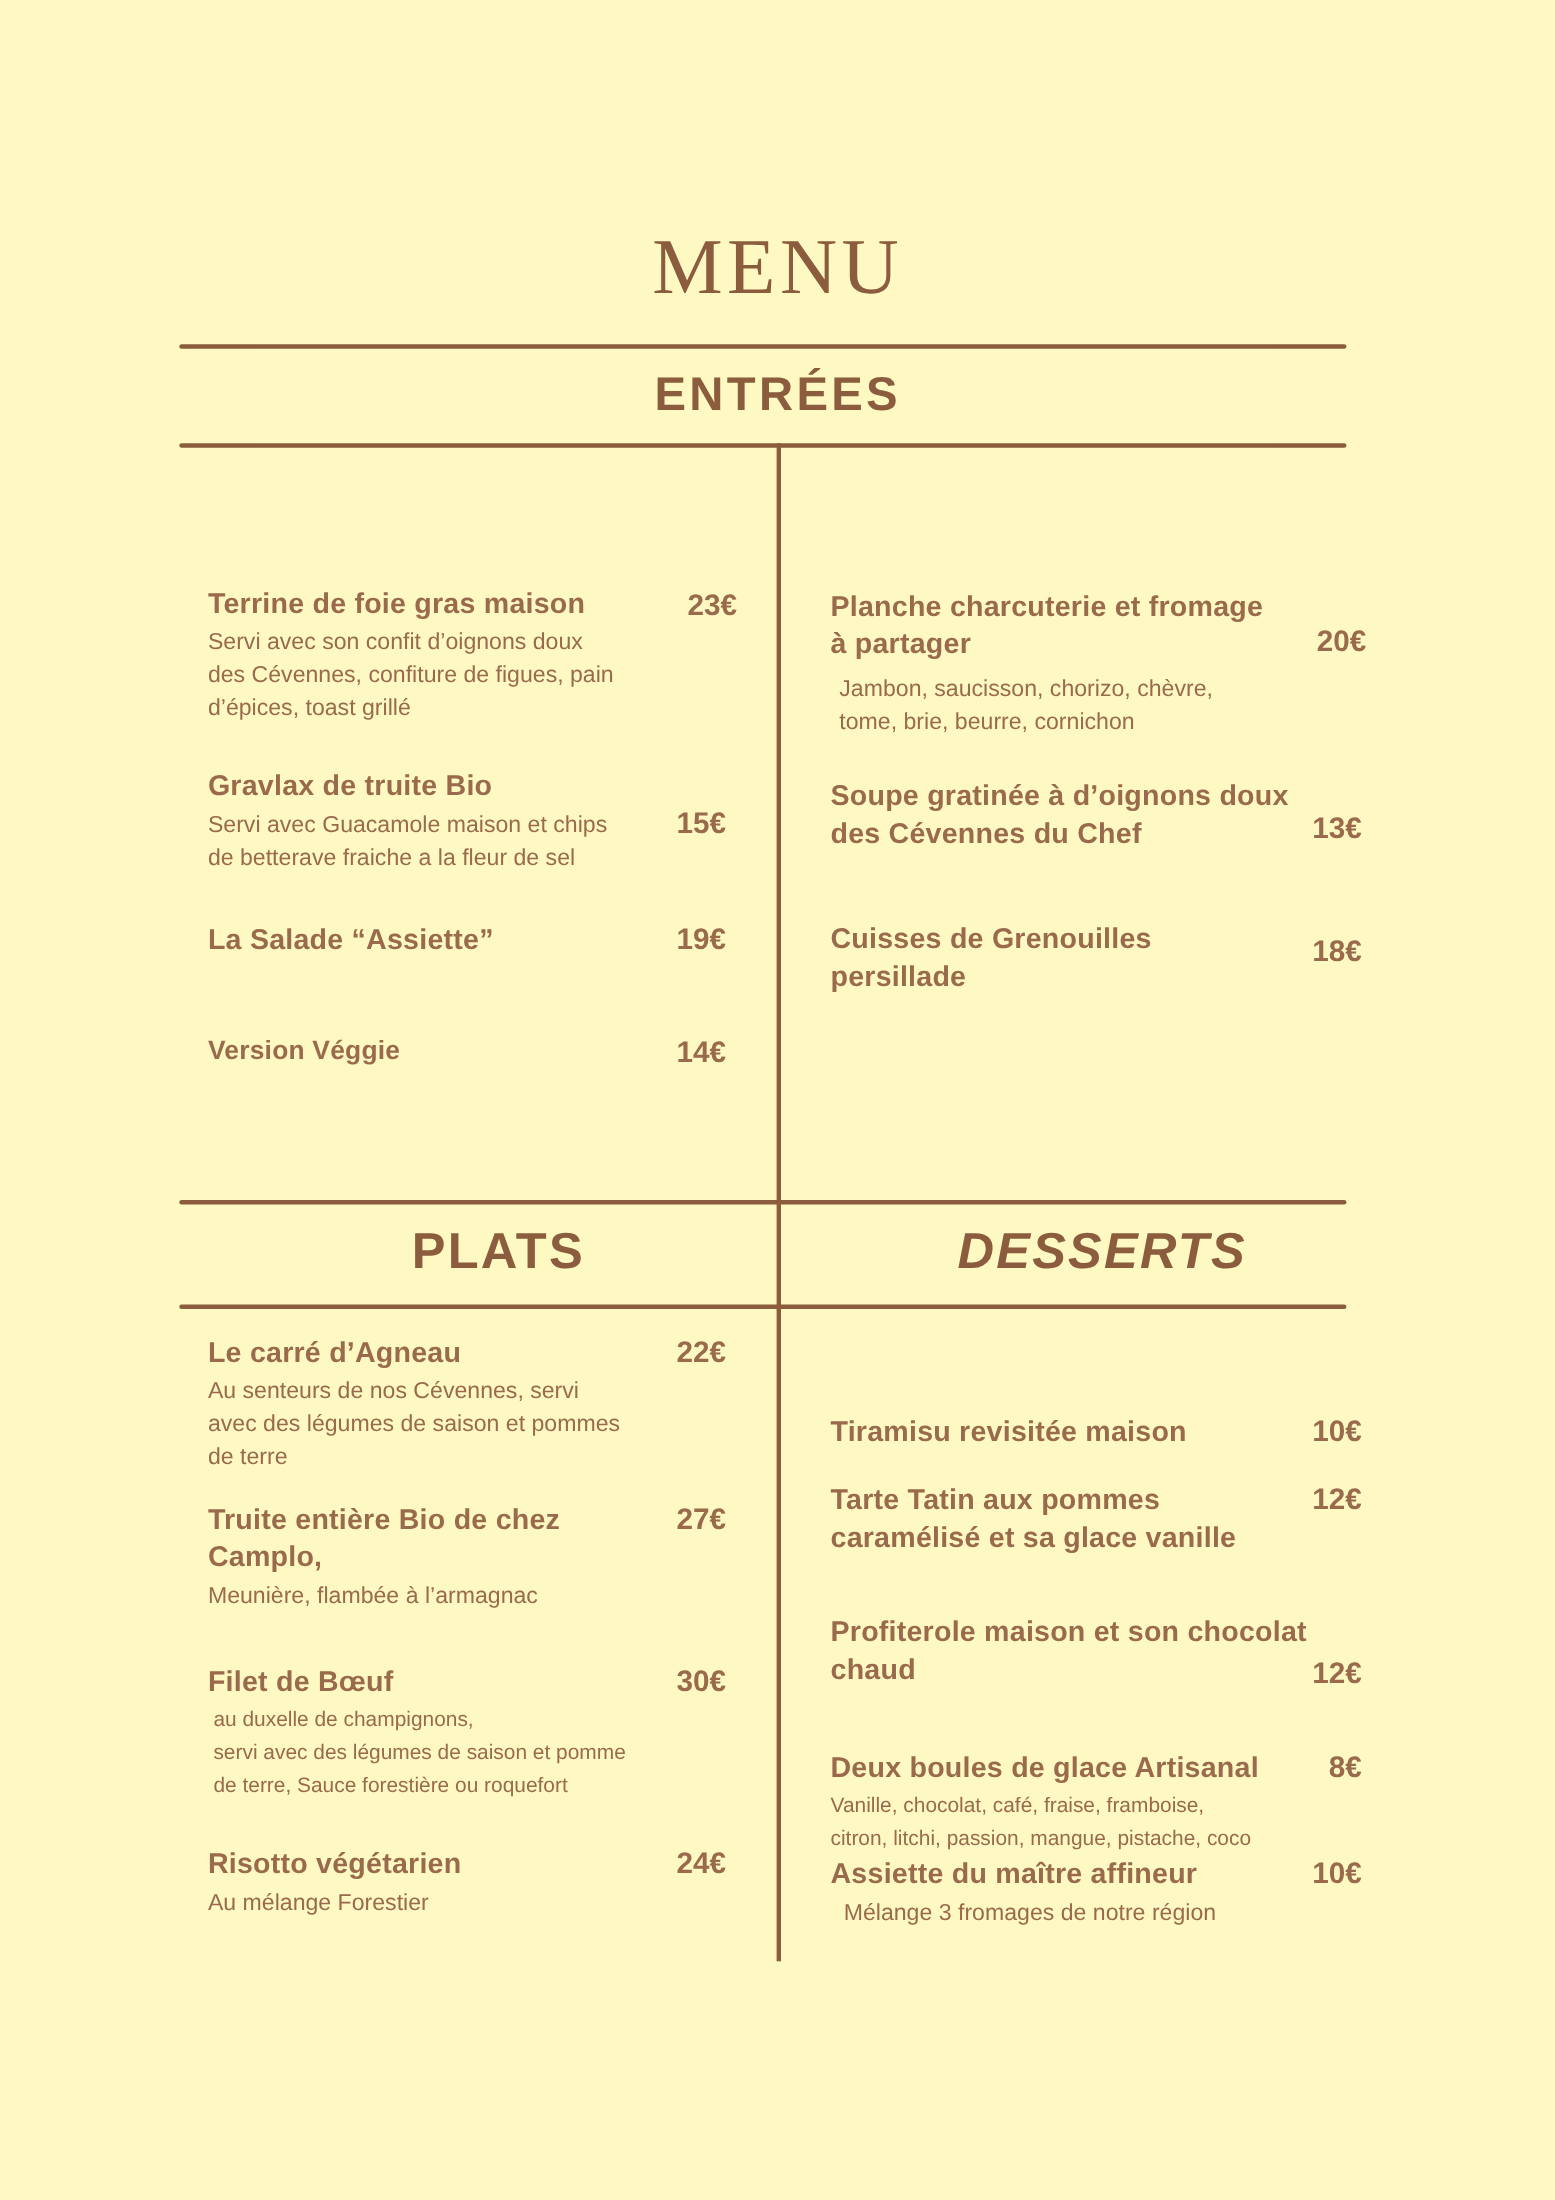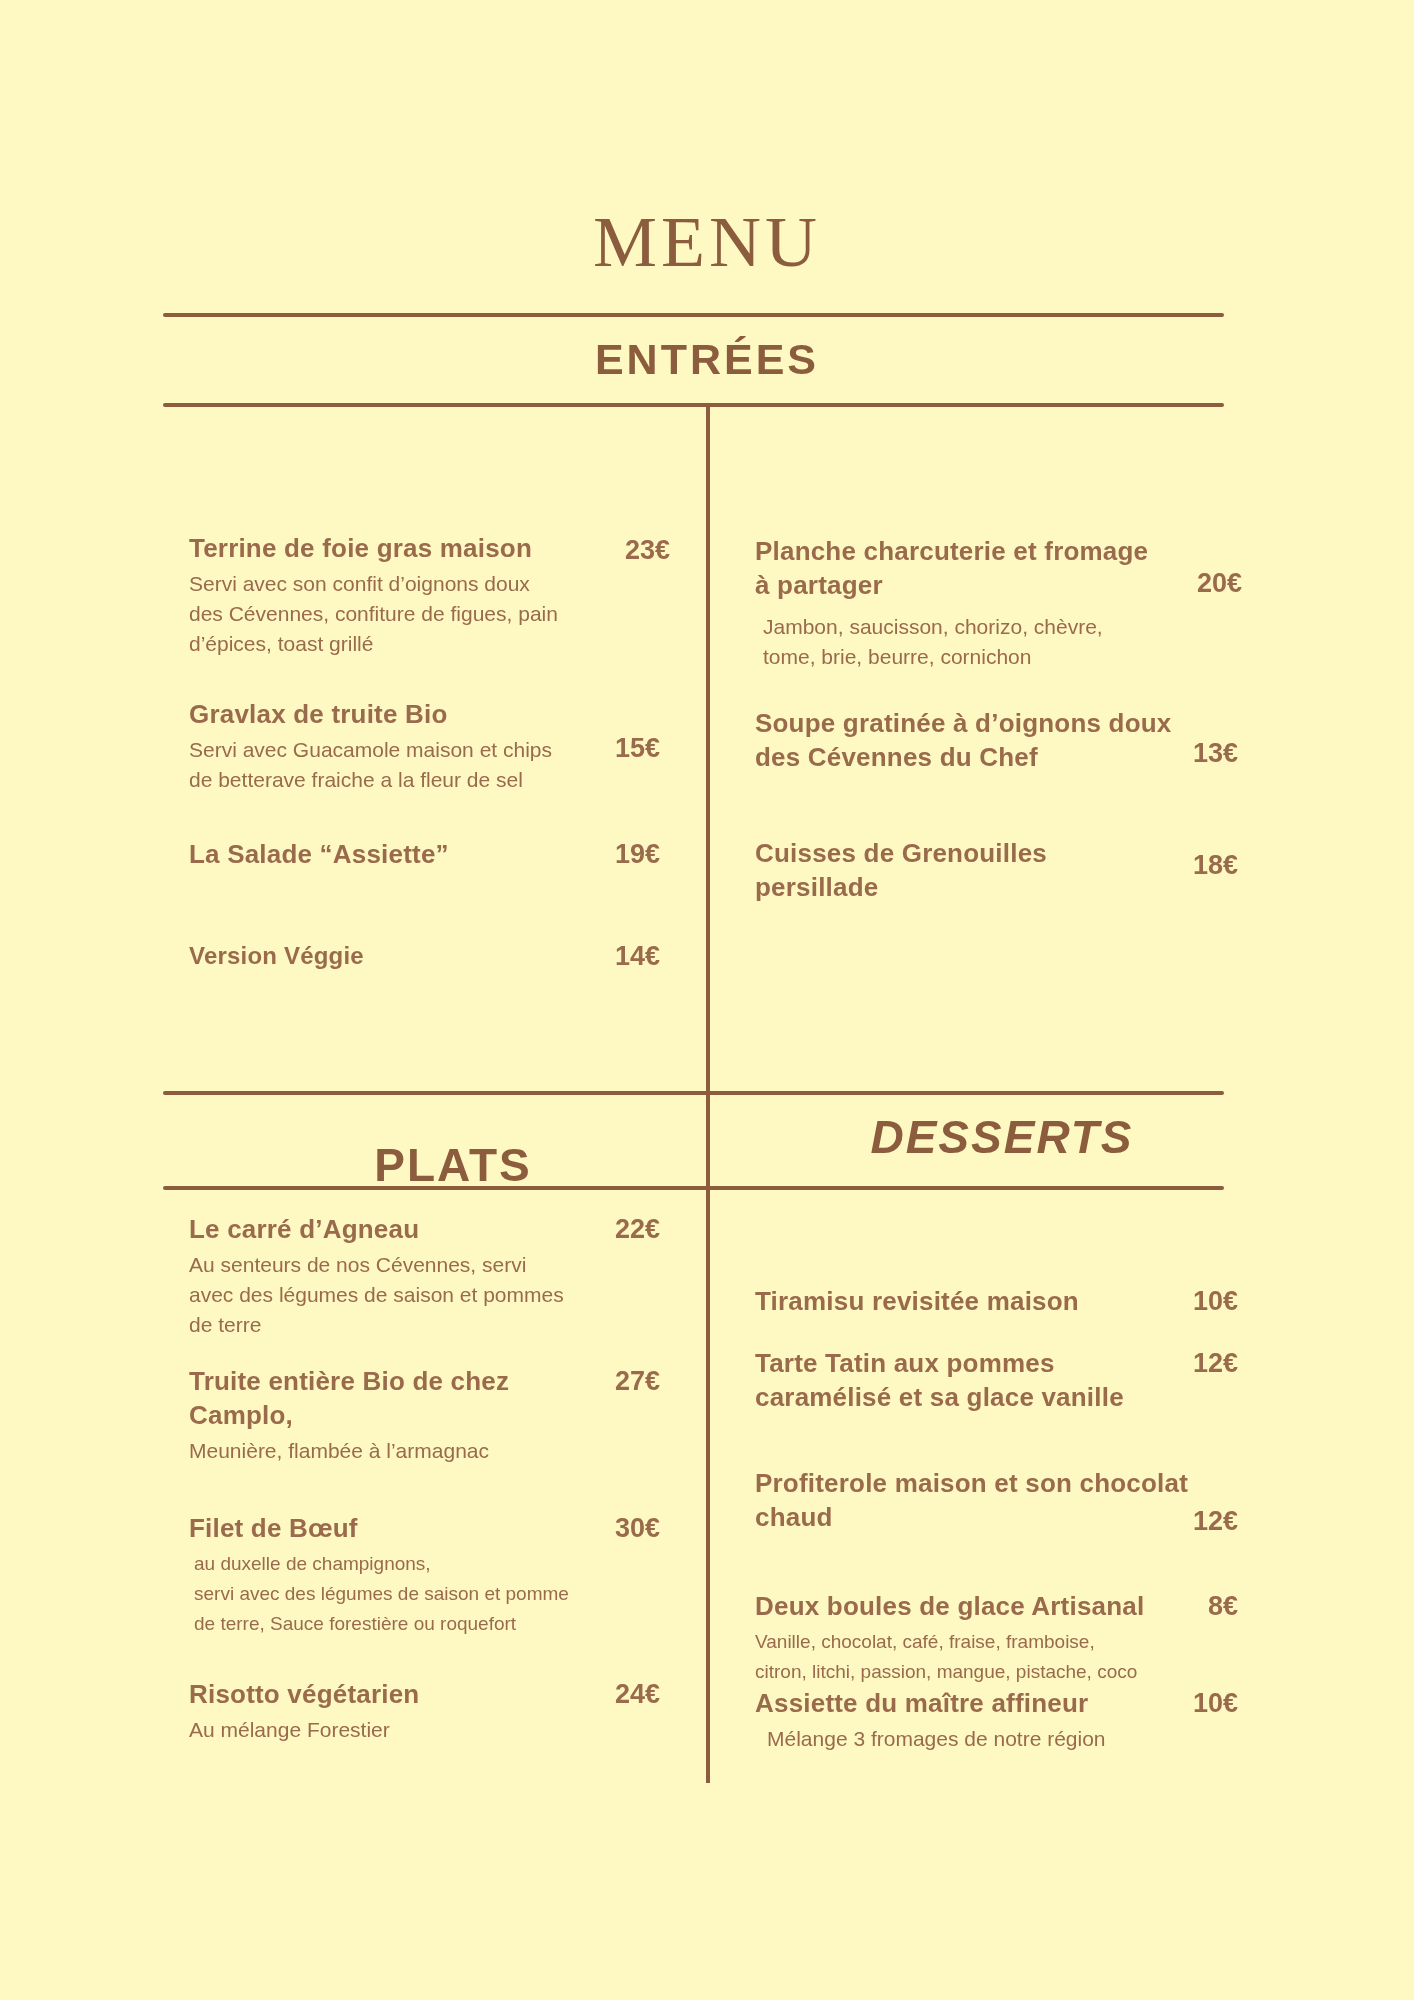--- a/index.html
+++ b/index.html
@@ -10,21 +10,21 @@
   .menu-title {
     position:absolute; top:206px; left:0; width:1414px; text-align:center;
     font-family:"Liberation Serif", serif; font-size:72px; line-height:1;
     color:#8B5C3D; letter-spacing:4px; font-weight:500; margin:0;
   }
   .rule { position:absolute; left:163px; width:1061px; height:4px; background:#8B5C3D; border-radius:2px; }
   #rule1 { top:313px; } #rule2 { top:403px; } #rule3 { top:1091px; } #rule4 { top:1186px; }
   .vline { position:absolute; left:706px; top:403px; width:4px; height:1380px; background:#8B5C3D; }
   .section-heading { position:absolute; color:#8B5C3D; font-weight:700; text-align:center; line-height:1; margin:0; }
   .h-entrees { top:338px; left:0; width:1414px; font-size:43px; letter-spacing:3px; }
-  .h-plats { top:1142px; left:163px; width:580px; font-size:46px; letter-spacing:2px;text-align:center; }
+  .h-plats { top:1114px; left:163px; width:580px; font-size:46px; letter-spacing:2px;text-align:center; }
   .h-desserts { top:1114px; left:708px; width:588px; font-size:46px; letter-spacing:2px;font-style:italic; }
 
   .item { position:absolute; color:#9A6A4C; }
   .col-l { left:189px; width:493px; }
   .col-r { left:755px; width:490px; }
   .item .t { margin:0; font-size:26px; font-weight:700; line-height:34px; white-space:pre-line; letter-spacing:0.2px; }
   .t.sm { font-size:24px; }
   .item .d { margin:4px 0 0; font-size:21px; line-height:30px; white-space:pre-line; }
   .d.sm { font-size:19px; }
   .item .pr { position:absolute; top:0; font-size:27px; font-weight:700; line-height:34px; }

